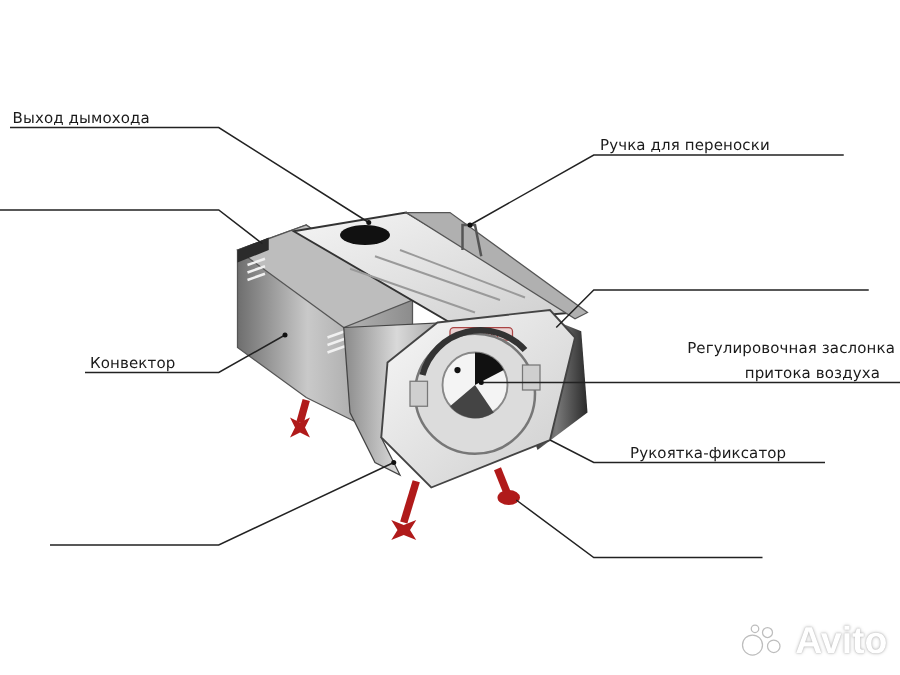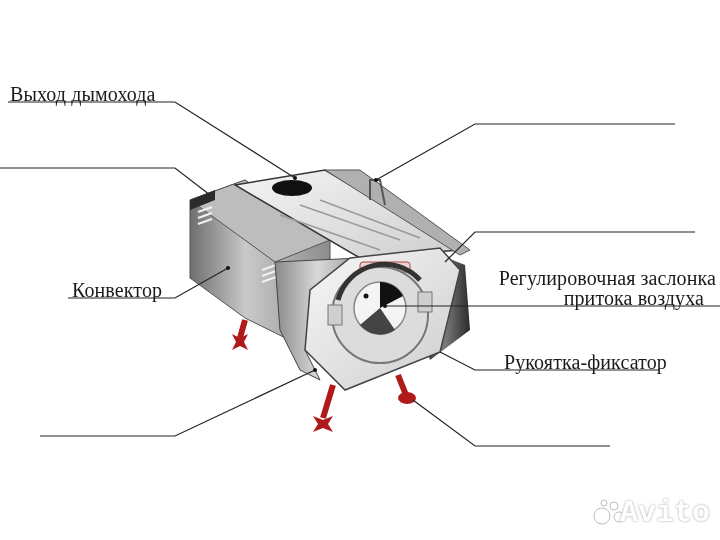--- a/index.html
+++ b/index.html
@@ -1,21 +1,21 @@
 <!DOCTYPE html>
 <html><head>
 <meta charset="utf-8">
 <style>
   html, body { margin:0; padding:0; background:#ffffff; }
   #stage { position:relative; width:720px; height:540px; overflow:hidden; background:#ffffff;
     font-family:"DejaVu Sans", "Liberation Sans", sans-serif; color:#1a1a1a; }
-  .label { position:absolute; font-size:20px; line-height:18px; white-space:nowrap; letter-spacing:0.1px;font-family:Liberation Serif, serif; }
+  .label { position:absolute; font-size:12px; line-height:18px; white-space:nowrap; letter-spacing:0.1px; }
   .label.right { text-align:right; }
   svg.lines { position:absolute; left:0; top:0; }
-  .watermark { position:absolute; right:10px; bottom:10px; font-family:Liberation Mono, monospace;
+  .watermark { position:absolute; right:10px; bottom:10px; font-family:Liberation Sans, sans-serif;
     font-weight:bold; font-size:30px; color:#ffffff; text-shadow:0 0 3px #bdbdbd, 0 0 1px #9e9e9e; }
   .wm-dots { position:absolute; right:94px; bottom:14px; width:34px; height:28px; }
 </style>
 </head>
 <body>
 
 <div id="stage">
 
   <svg class="lines" width="720" height="540" viewBox="0 0 720 540">
     <defs>
@@ -109,20 +109,21 @@
         <circle cx="376" cy="180" r="2"></circle>
         <circle cx="228" cy="268" r="2"></circle>
       <circle cx="315" cy="370" r="2"></circle>
         <circle cx="385" cy="306" r="2"></circle>
     </g>
   </svg>
 
   <div class="label" style="left:10px; top:85px;">Выход дымохода</div>
   <div class="label" style="left:72px; top:281px;">Конвектор</div>
 
+  <div class="label" style="left:480px; top:107px;">Ручка для переноски</div>
   <div class="label right" style="right:4px; top:269px;">Регулировочная заслонка</div>
   <div class="label right" style="right:16px; top:289px;margin-left:20px;">притока воздуха</div>
   <div class="label" style="left:480px; top:353px;margin-left:24px;">Рукоятка-фиксатор</div>
 
   <svg class="wm-dots" viewBox="0 0 34 28">
     <g fill="#fff" stroke="#bdbdbd" stroke-width="1">
       <circle cx="10" cy="18" r="8"></circle>
         <circle cx="22" cy="8" r="4"></circle>
         <circle cx="12" cy="5" r="3"></circle>
         <circle cx="27" cy="19" r="5"></circle>

